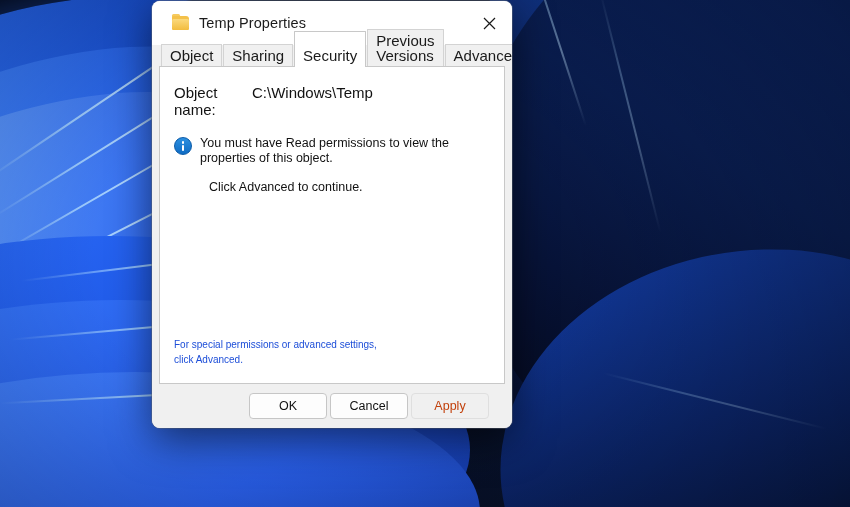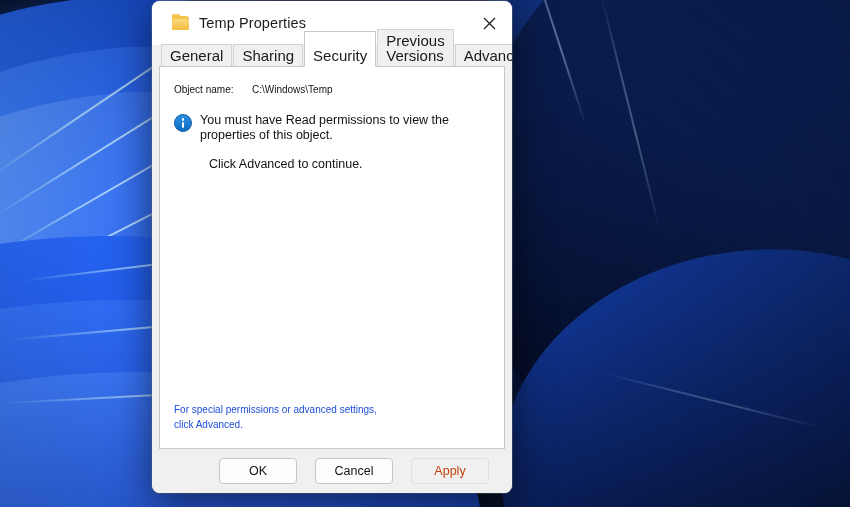--- a/index.html
+++ b/index.html
@@ -110,21 +110,21 @@
     position: absolute; inset: 0;
     background: radial-gradient(ellipse 760px 520px at 38% 50%, rgba(0,0,0,0) 30%, rgba(0,0,0,.30) 80%, rgba(0,0,0,.5) 100%);
   }
 
   
   #dialog {
     position: absolute;
     left: 152px;
     top: 1px;
     width: 360px;
-    height: 492px;
+    height: 427px;
     background: #f0f0f0;
     border-radius: 8px;
     box-shadow: 0 12px 40px rgba(0,0,0,.55), 0 0 0 1px rgba(120,130,150,.45);
     display: flex;
     flex-direction: column;
     overflow: hidden;
   }
 
   .titlebar {
     height: 44px;
@@ -215,21 +215,21 @@
     background: #ffffff;
     border: 1px solid #c8c8c8;
     position: relative;
     display: flex;
     flex-direction: column;
     z-index: 2;
   }
   .objname-row {
     display: flex;
     padding: 17px 0 0 14px;
-    font-size: 10px;
+    font-size: 15px;
     color: #121212;
   }
   .objname-label { width: 78px; }
   .objname-value { }
 
   .msg-block {
     margin: 18px 14px 0 0;
     padding: 0 16px 0 14px;
     display: flex;
     align-items: flex-start;
@@ -307,21 +307,21 @@
     flex: none;
     display: flex;
     align-items: center;
     justify-content: flex-end;
     padding-right: 23px;
     background: #f0f0f0;
   }
   .footer-btn {
     width: 76px;
     height: 24px;
-    margin-left: 18px;
+    margin-left: 3px;
     border-radius: 4px;
     font-size: 12.5px;
     display: flex;
     align-items: center;
     justify-content: center;
     cursor: default;
     background: #fdfdfd;
     border: 1px solid #c6c6c6;
     color: #121212;
   }
@@ -367,21 +367,21 @@
     </div>
     <div class="title-text">Temp Properties</div>
     <div class="close-btn">
       <svg width="13" height="13" viewBox="0 0 13 13" aria-hidden="true">
         <path d="M1 1 L12 12 M12 1 L1 12" stroke="#1a1a1a" stroke-width="1.2" fill="none"></path>
       </svg>
     </div>
   </div>
 
   <div class="tabstrip">
-    <div class="tab-item">General</div>
+    <div class="tab-item">Object</div>
     <div class="tab-item">Sharing</div>
     <div class="tab-item selected">Security</div>
     <div class="tab-item">Previous Versions</div>
     <div class="tab-item">Advanced</div>
   </div>
 
   <div class="content">
 
     <div class="objname-row">
       <div class="objname-label">Object name:</div>

